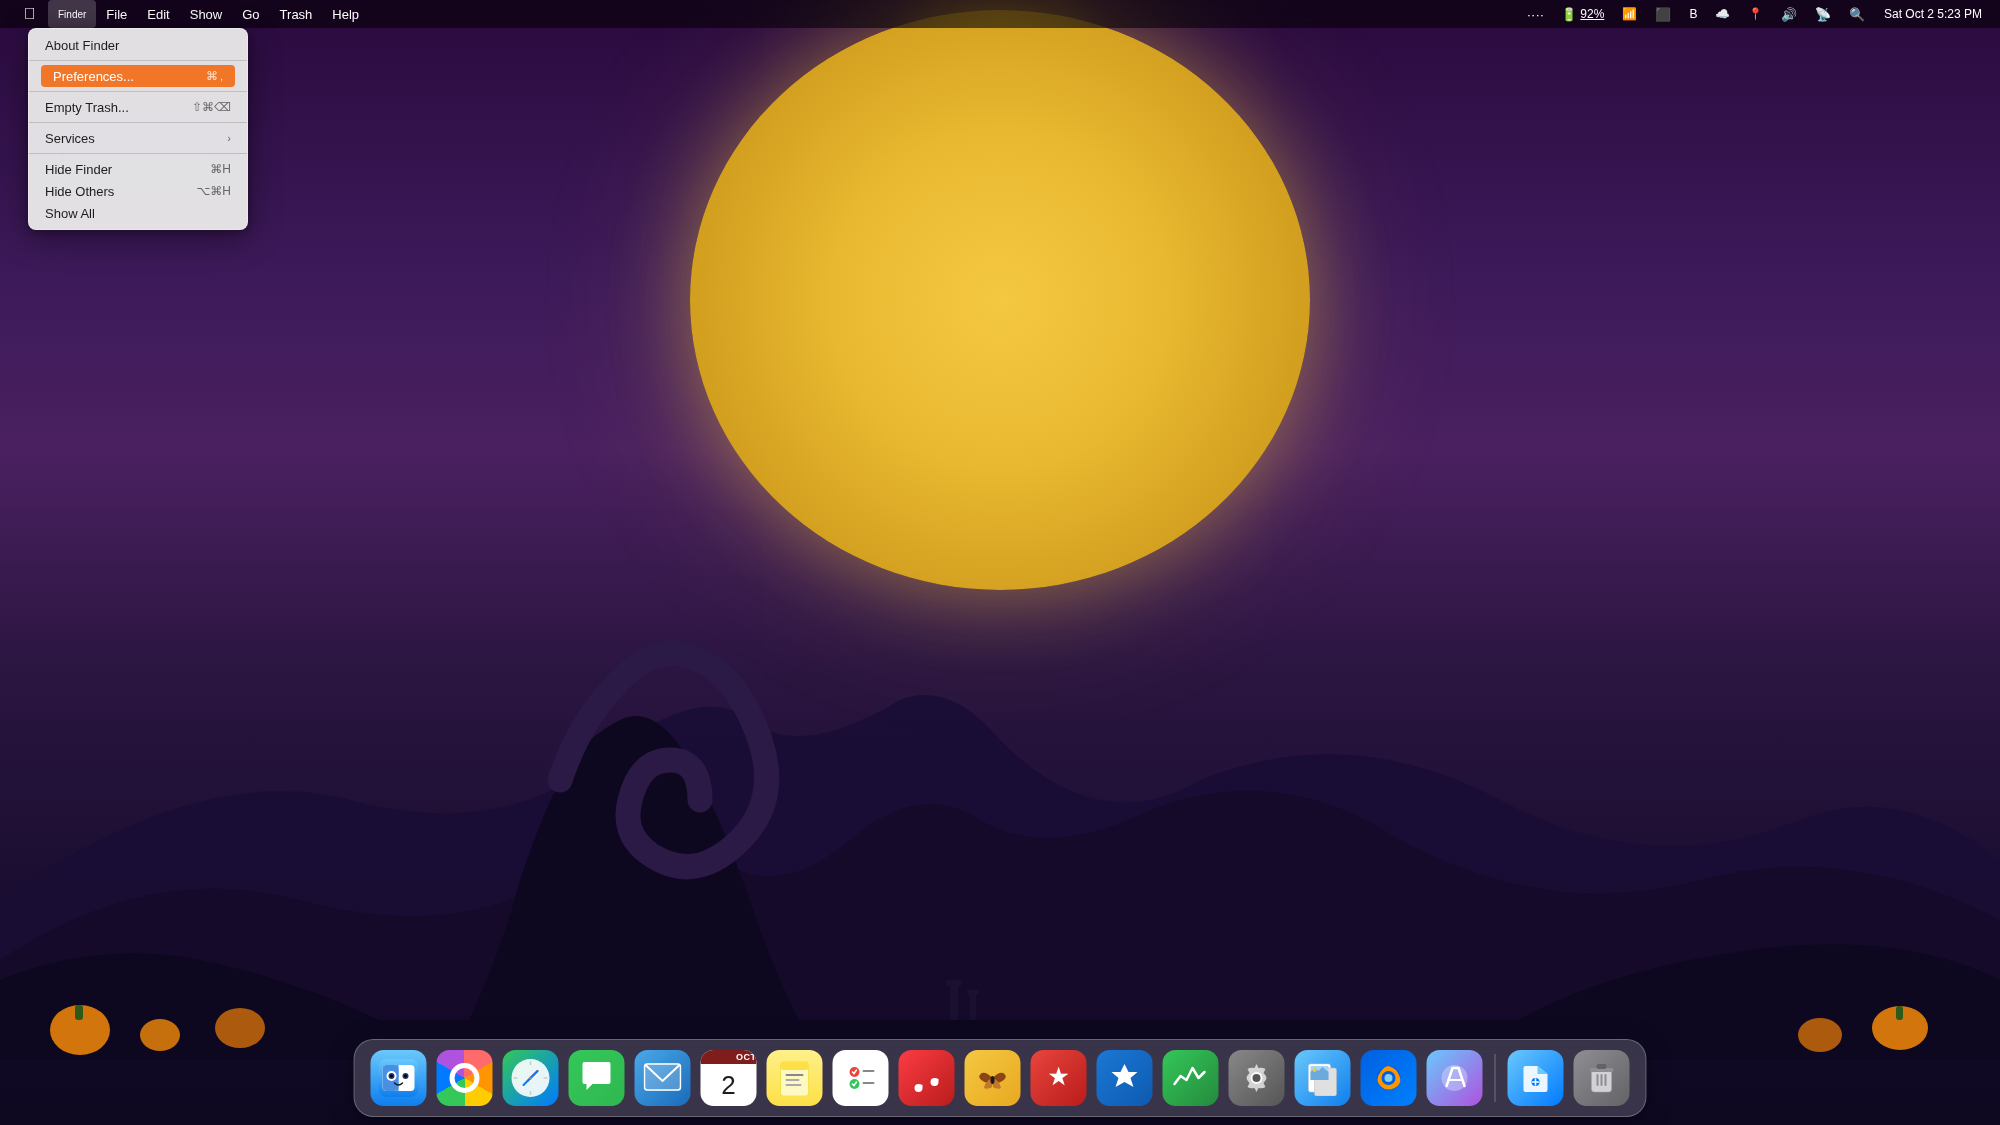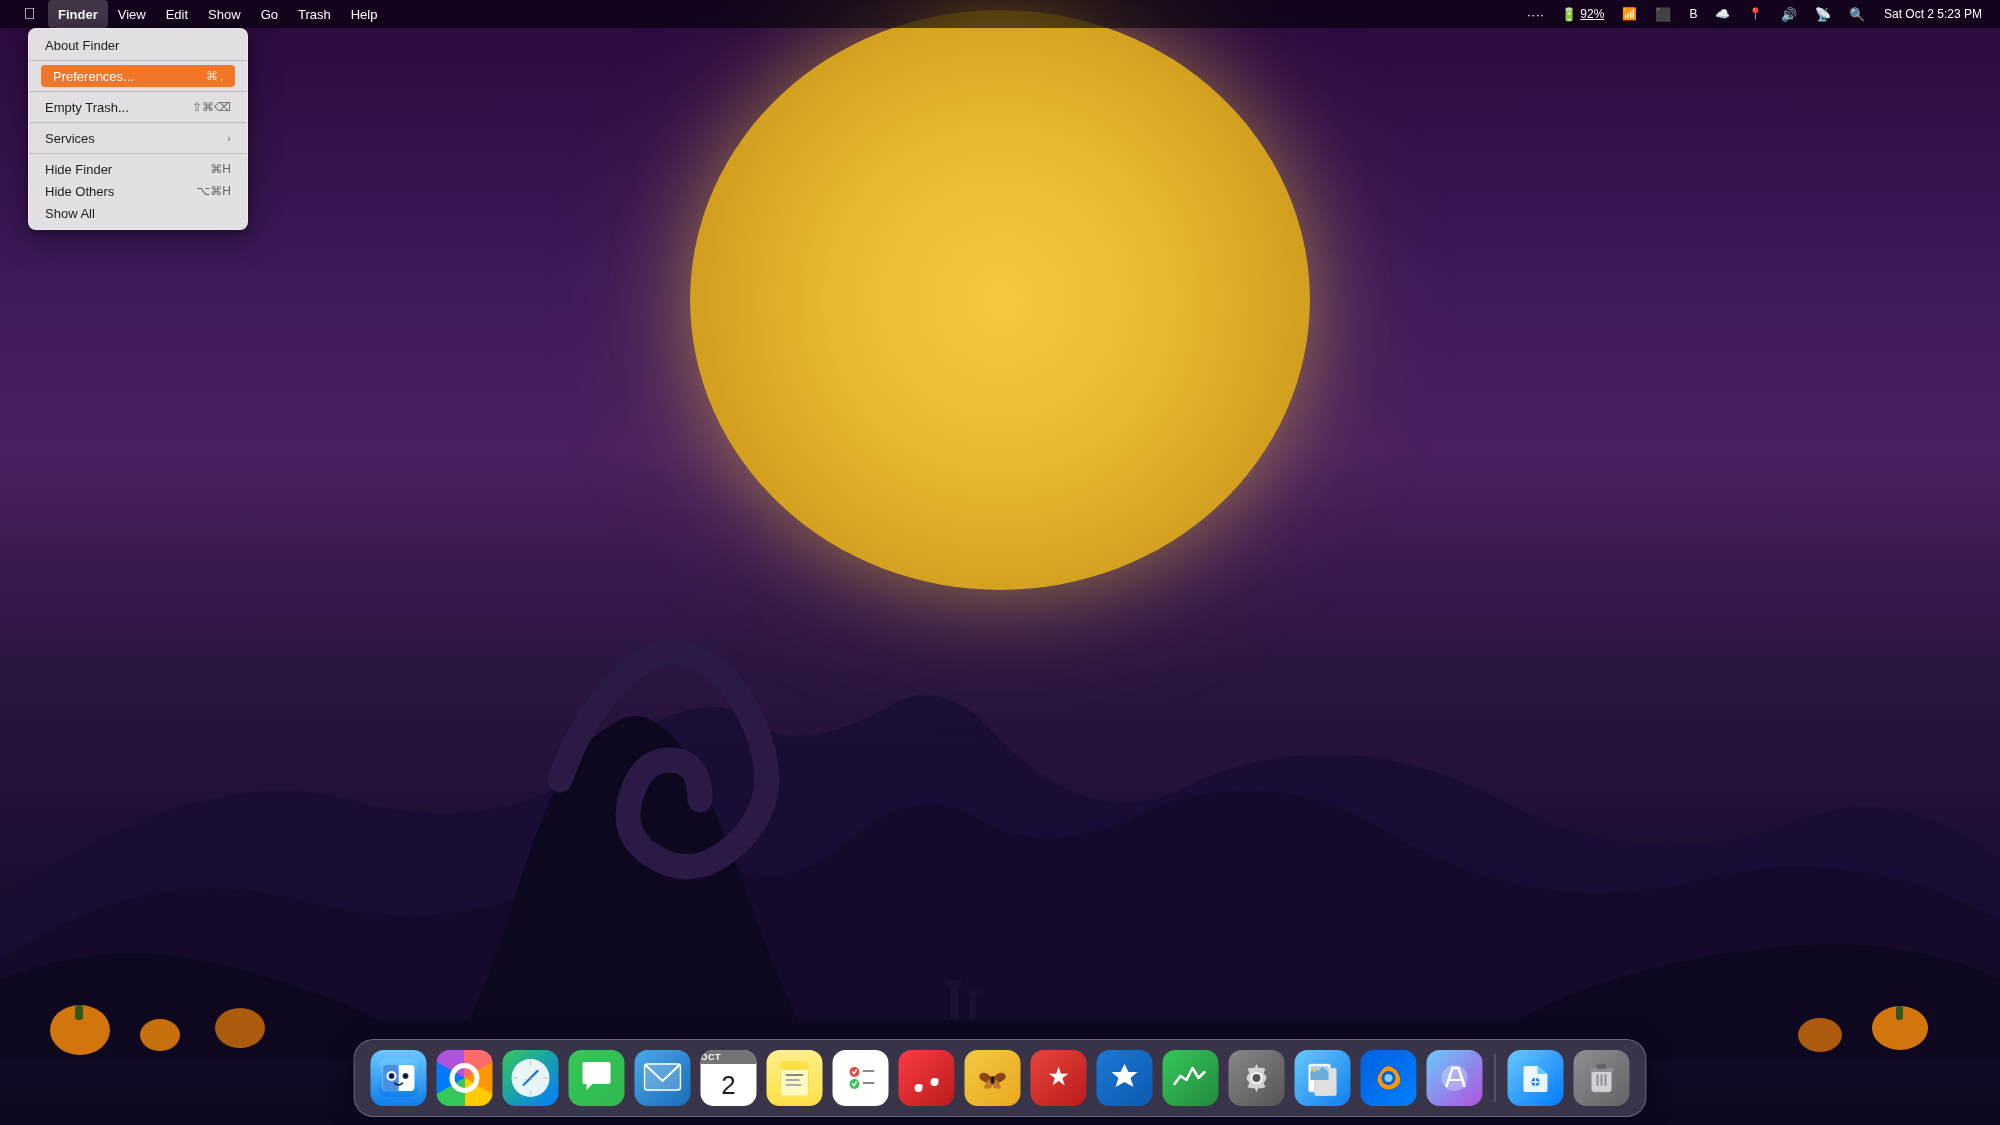--- a/index.html
+++ b/index.html
@@ -85,22 +85,22 @@
     .menubar-item.active {
       background: rgba(255,255,255,0.2);
     }
 
     .menubar-apple {
       font-size: 16px;
       padding: 0 12px;
     }
 
     .menubar-app-name {
-      font-weight: 700;
-      font-size: 13px;
+      font-weight: 400;
+      font-size: 10px;
     }
 
     .menubar-right {
       margin-left: auto;
       display: flex;
       align-items: center;
       gap: 6px;
       color: white;
       font-size: 12px;
     }
@@ -233,25 +233,25 @@
     .calendar-icon {
       width: 56px;
       height: 56px;
       border-radius: 13px;
       background: white;
       display: flex;
       flex-direction: column;
       overflow: hidden;
     }
     .calendar-header {
-      background: #737373;
+      background: #7f1d1d;
       color: white;
       font-size: 9px;
       font-weight: 600;
-      text-align: left;
+      text-align: right;
       padding: 2px 0;
       width: 100%;
       letter-spacing: 0.5px;
     }
     .calendar-date {
       flex: 1;
       display: flex;
       align-items: center;
       justify-content: center;
       font-size: 26px;
@@ -323,21 +323,21 @@
     <rect x="967" y="410" width="12" height="5" fill="#1a1030" rx="2"></rect>
   </svg>
 </div>
 
 <div id="menubar">
   <div class="menubar-left">
     <div class="menubar-item menubar-apple">
       <span></span>
     </div>
     <div class="menubar-item menubar-app-name active">Finder</div>
-    <div class="menubar-item">View</div>
+    <div class="menubar-item">File</div>
     <div class="menubar-item">Edit</div>
     <div class="menubar-item">Show</div>
     <div class="menubar-item">Go</div>
     <div class="menubar-item">Trash</div>
     <div class="menubar-item">Help</div>
   </div>
 
   <div class="menubar-right">
     <div class="menubar-right-item status-icon">····</div>
     <div class="menubar-right-item">

